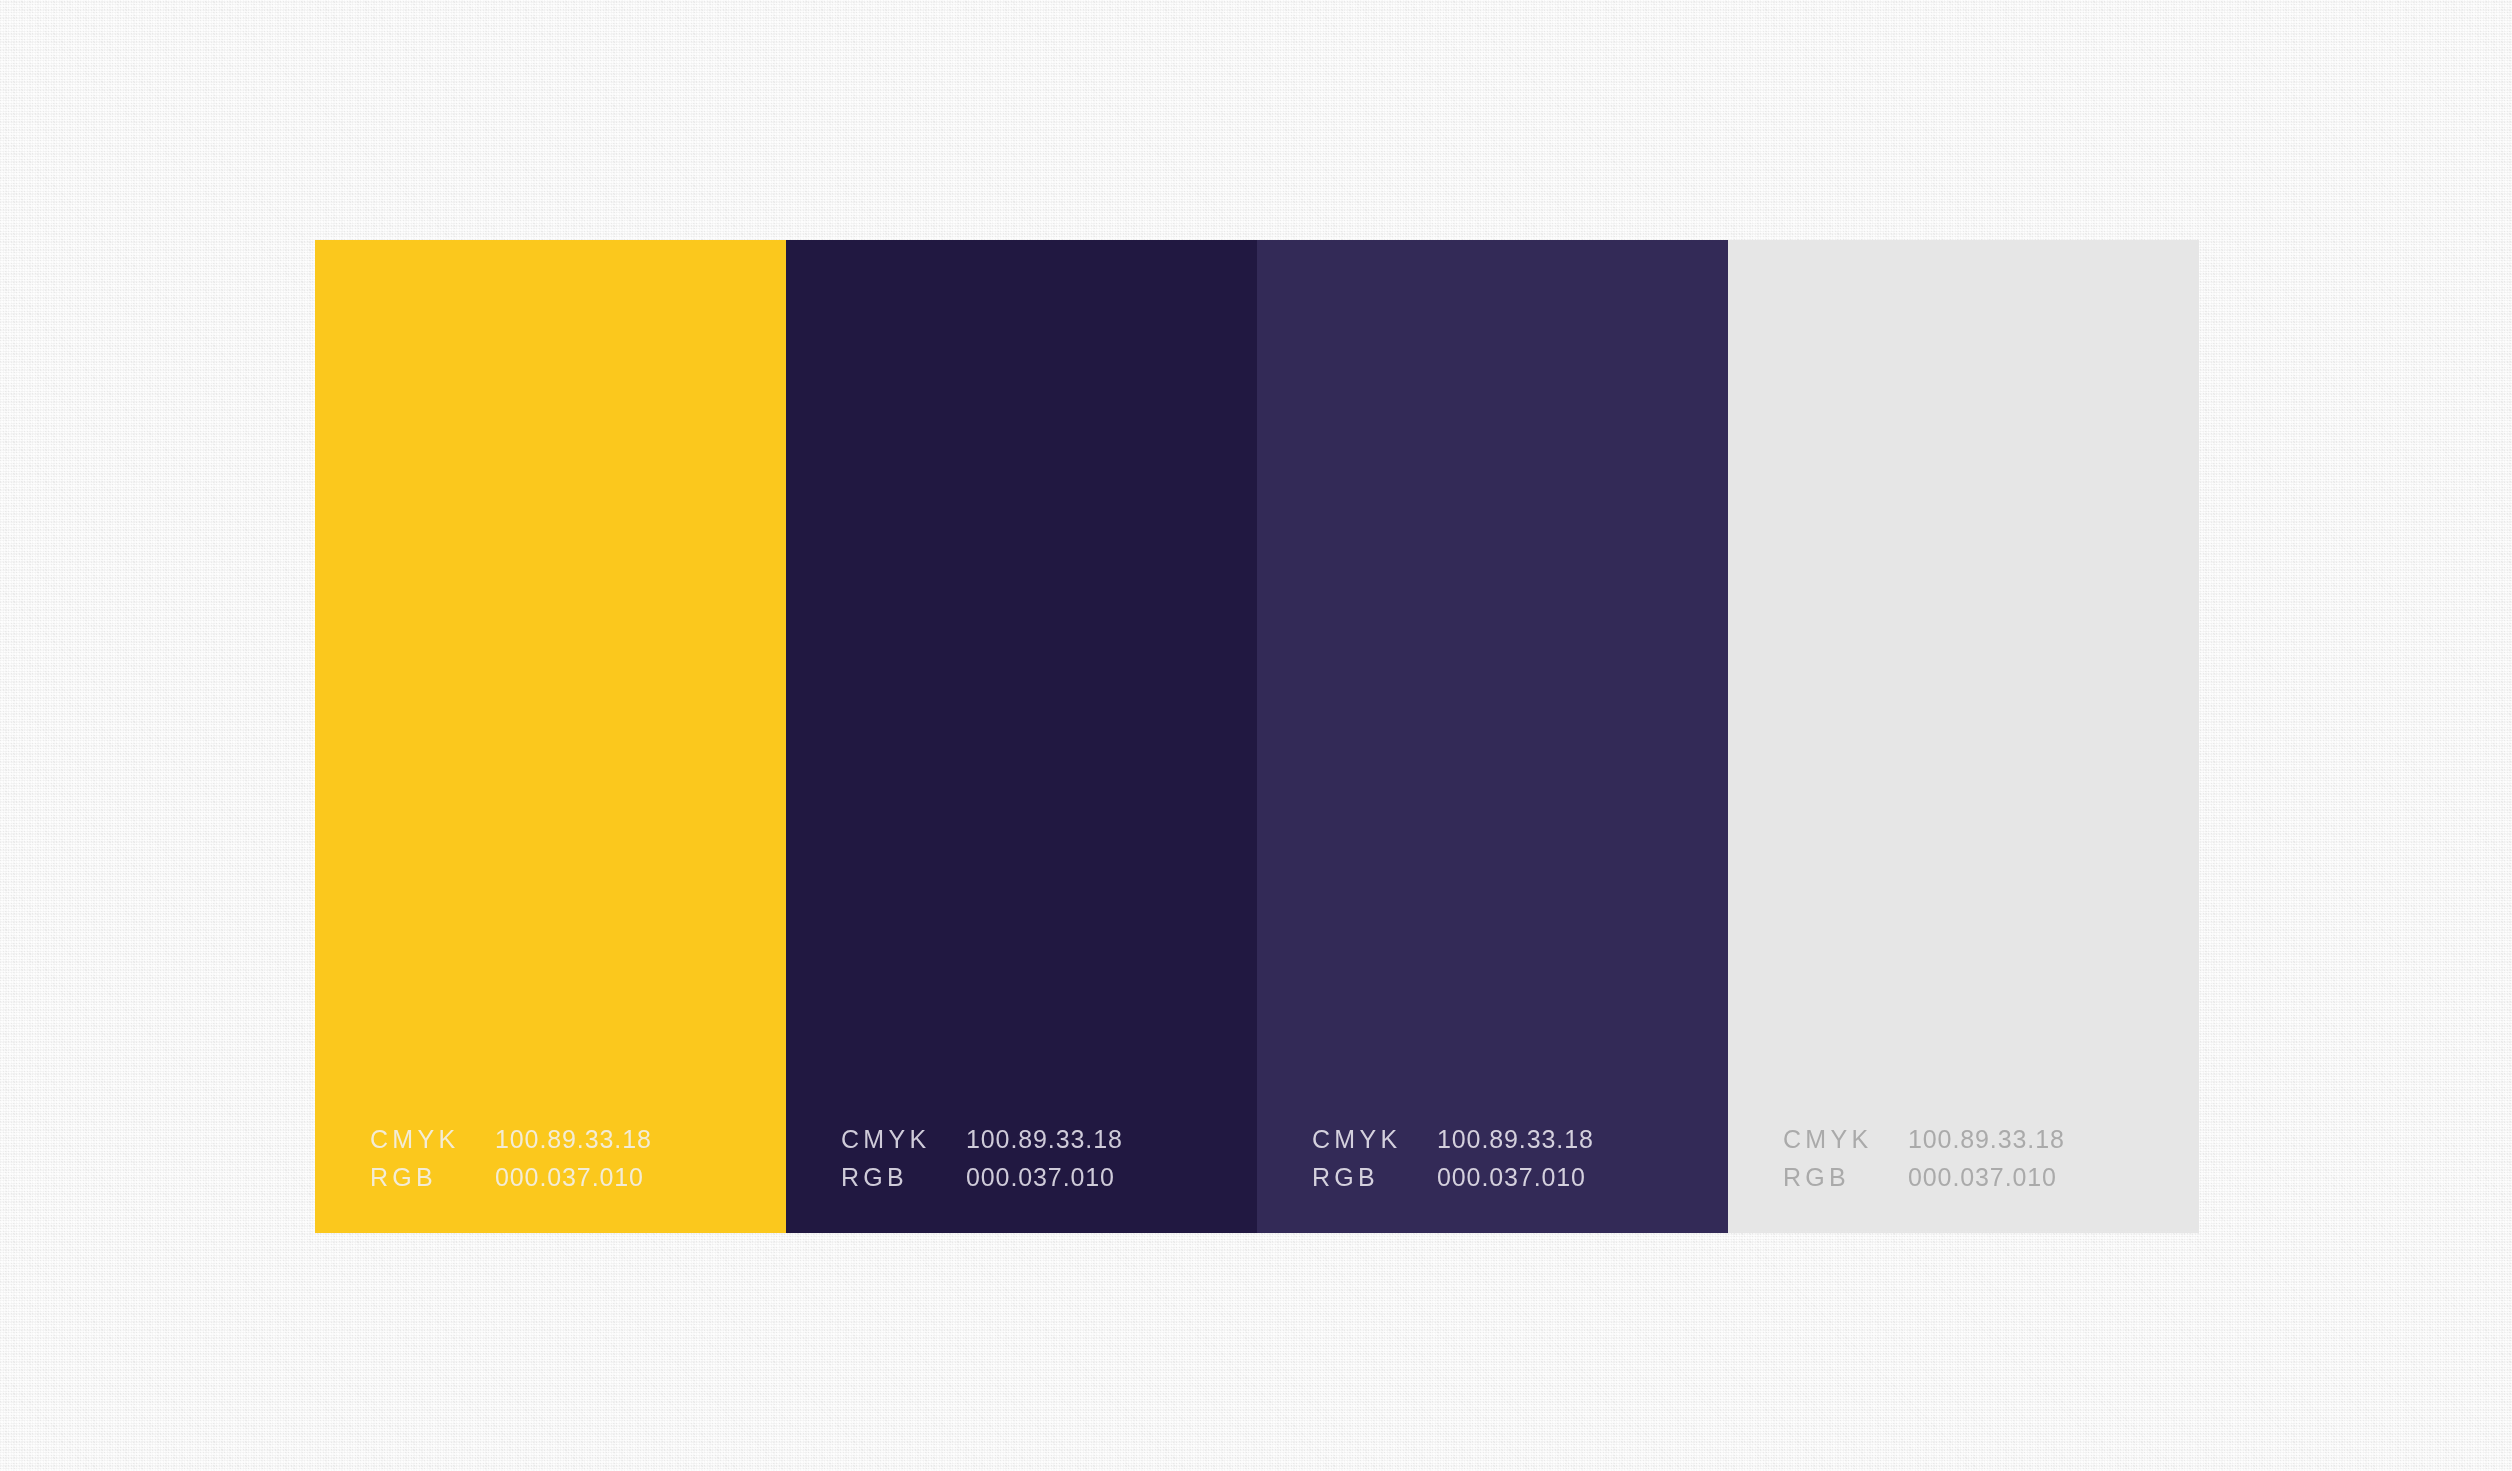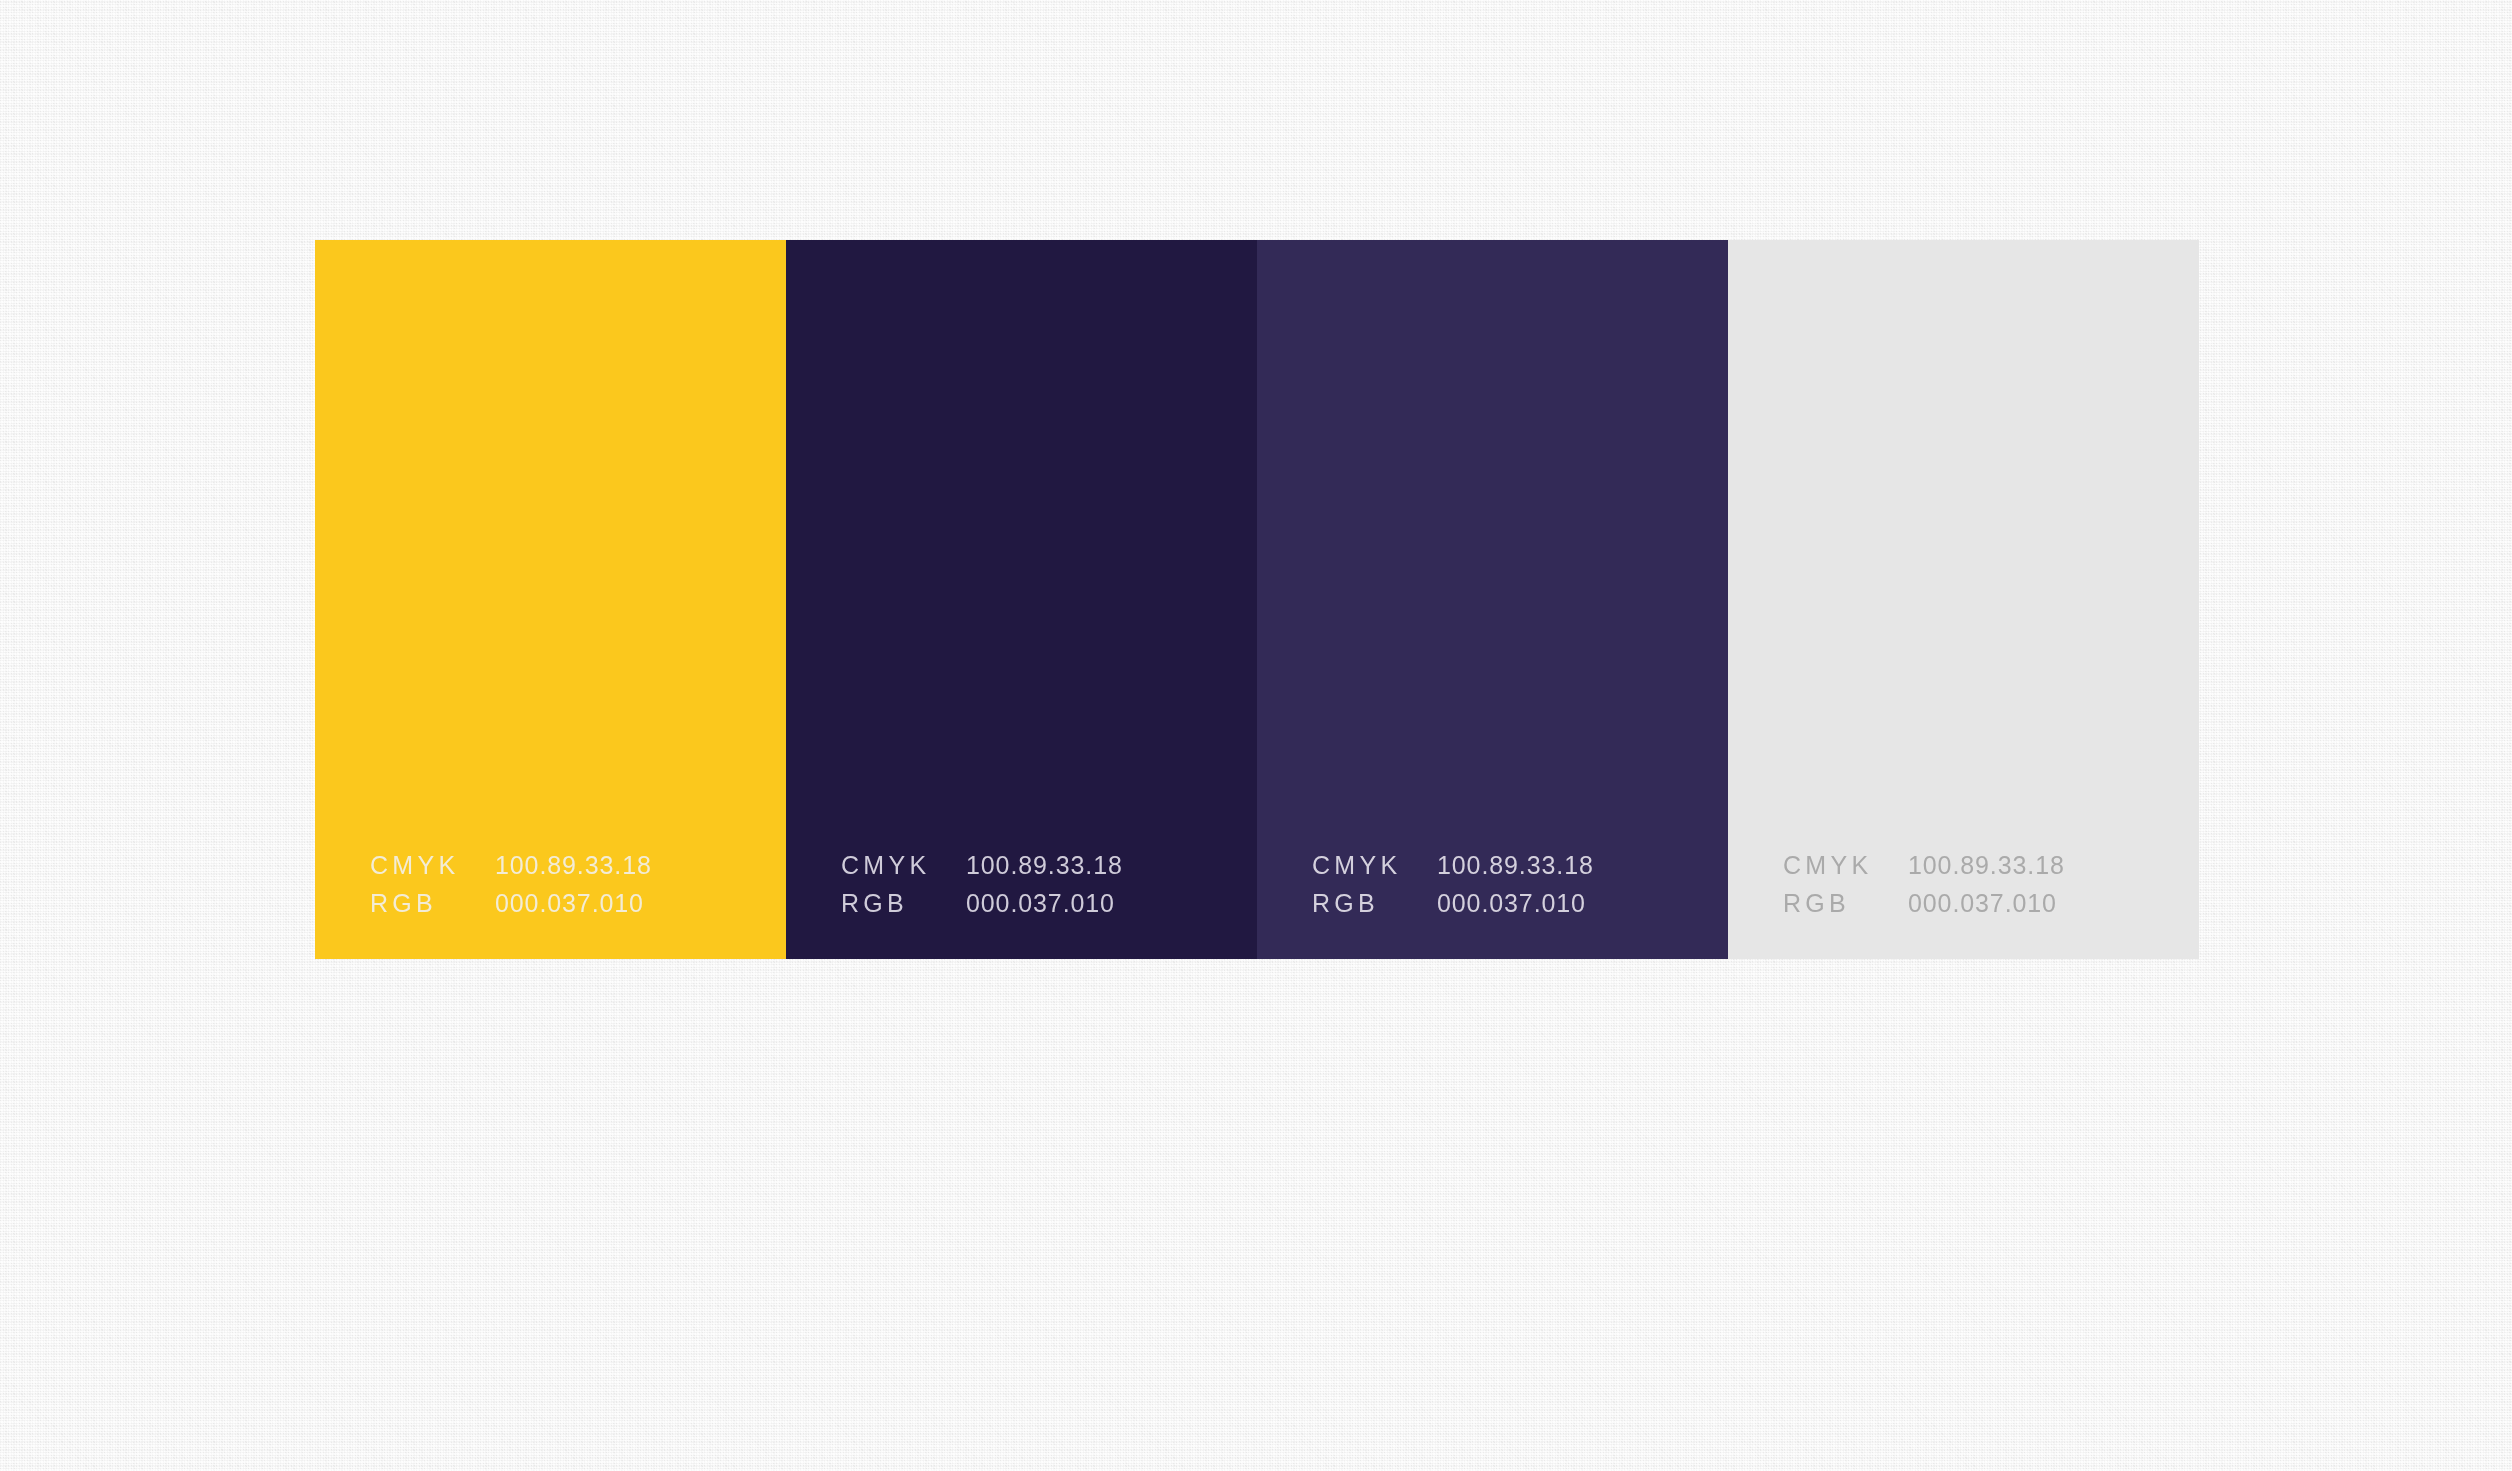--- a/index.html
+++ b/index.html
@@ -26,21 +26,21 @@
       repeating-linear-gradient(90deg,  rgba(0,0,0,0.016) 0px, rgba(0,0,0,0.016) 0.8px, rgba(255,255,255,0.5) 0.8px, rgba(255,255,255,0.5) 1.6px),
       repeating-linear-gradient(45deg,  rgba(0,0,0,0.012) 0px, rgba(0,0,0,0.012) 0.8px, rgba(255,255,255,0.35) 0.8px, rgba(255,255,255,0.35) 2.5px);
     z-index: 0;
   }
 
   #palette-board {
     position: absolute;
     left: 315px;
     top: 240px;
     width: 1884px;
-    height: 719px;
+    height: 993px;
     display: flex;
     flex-direction: row;
     z-index: 1;
   }
 
   .swatch {
     position: relative;
     height: 100%;
     flex: 1 1 0;
     box-sizing: border-box;

